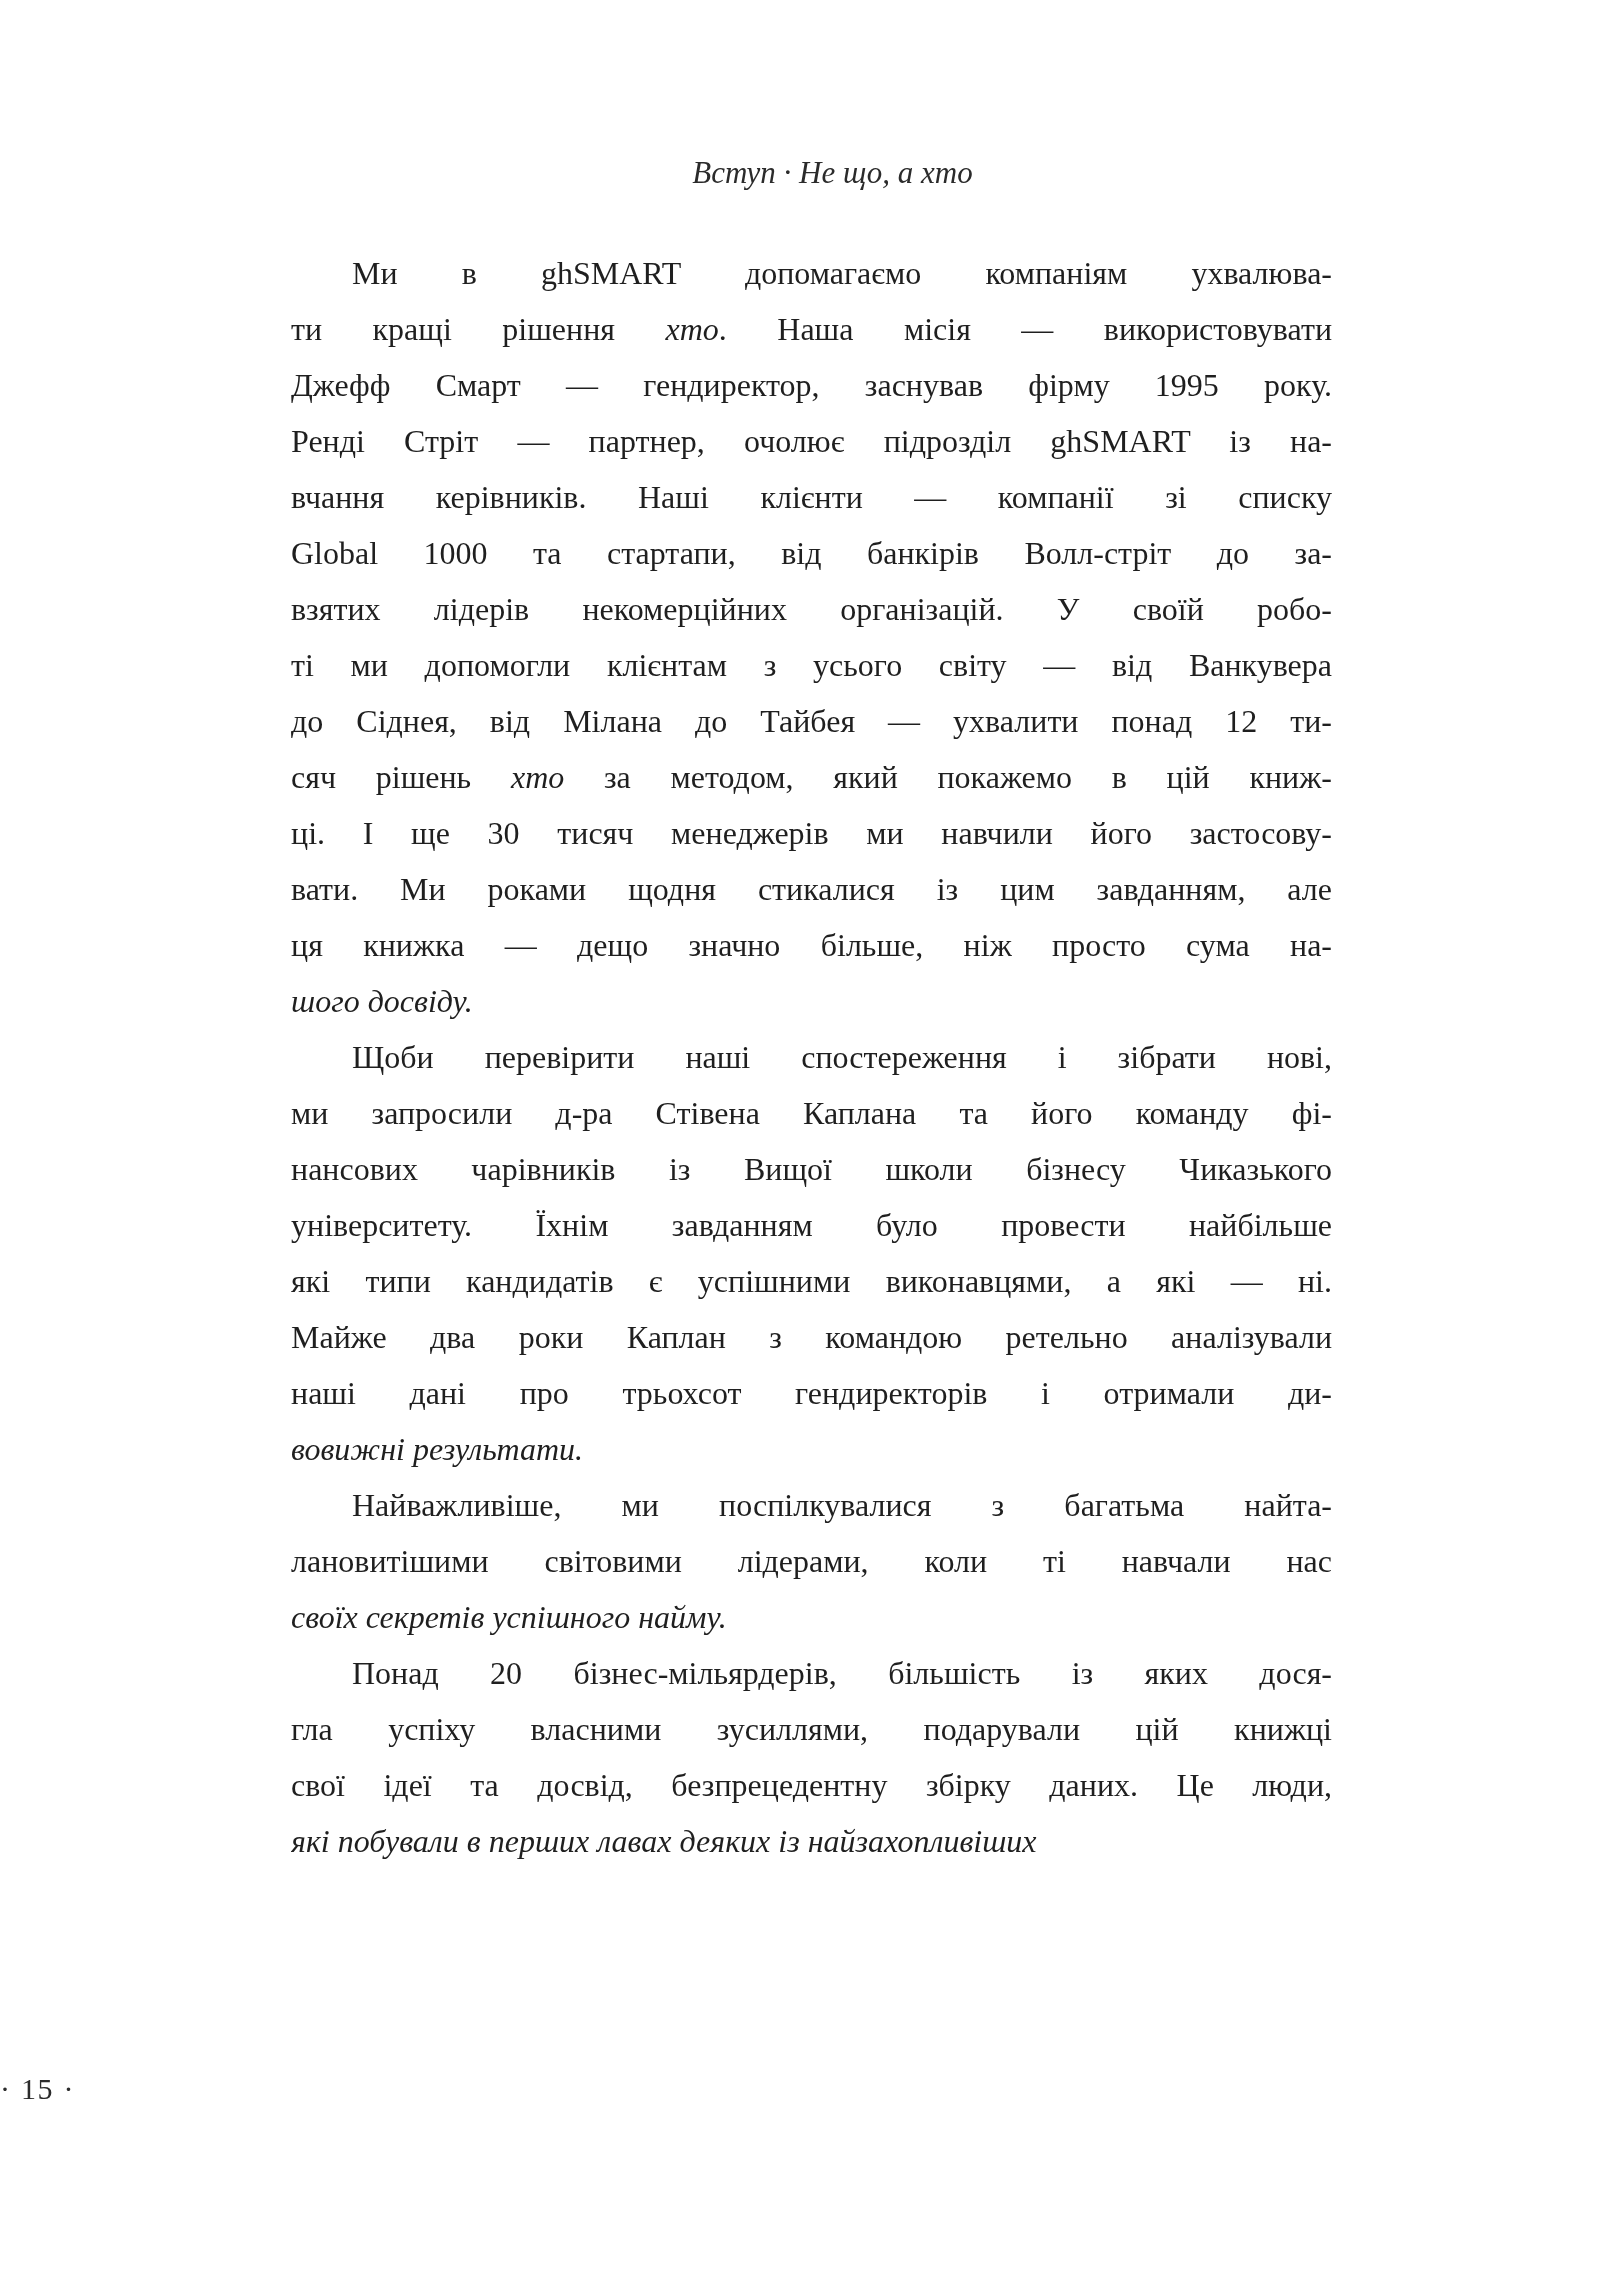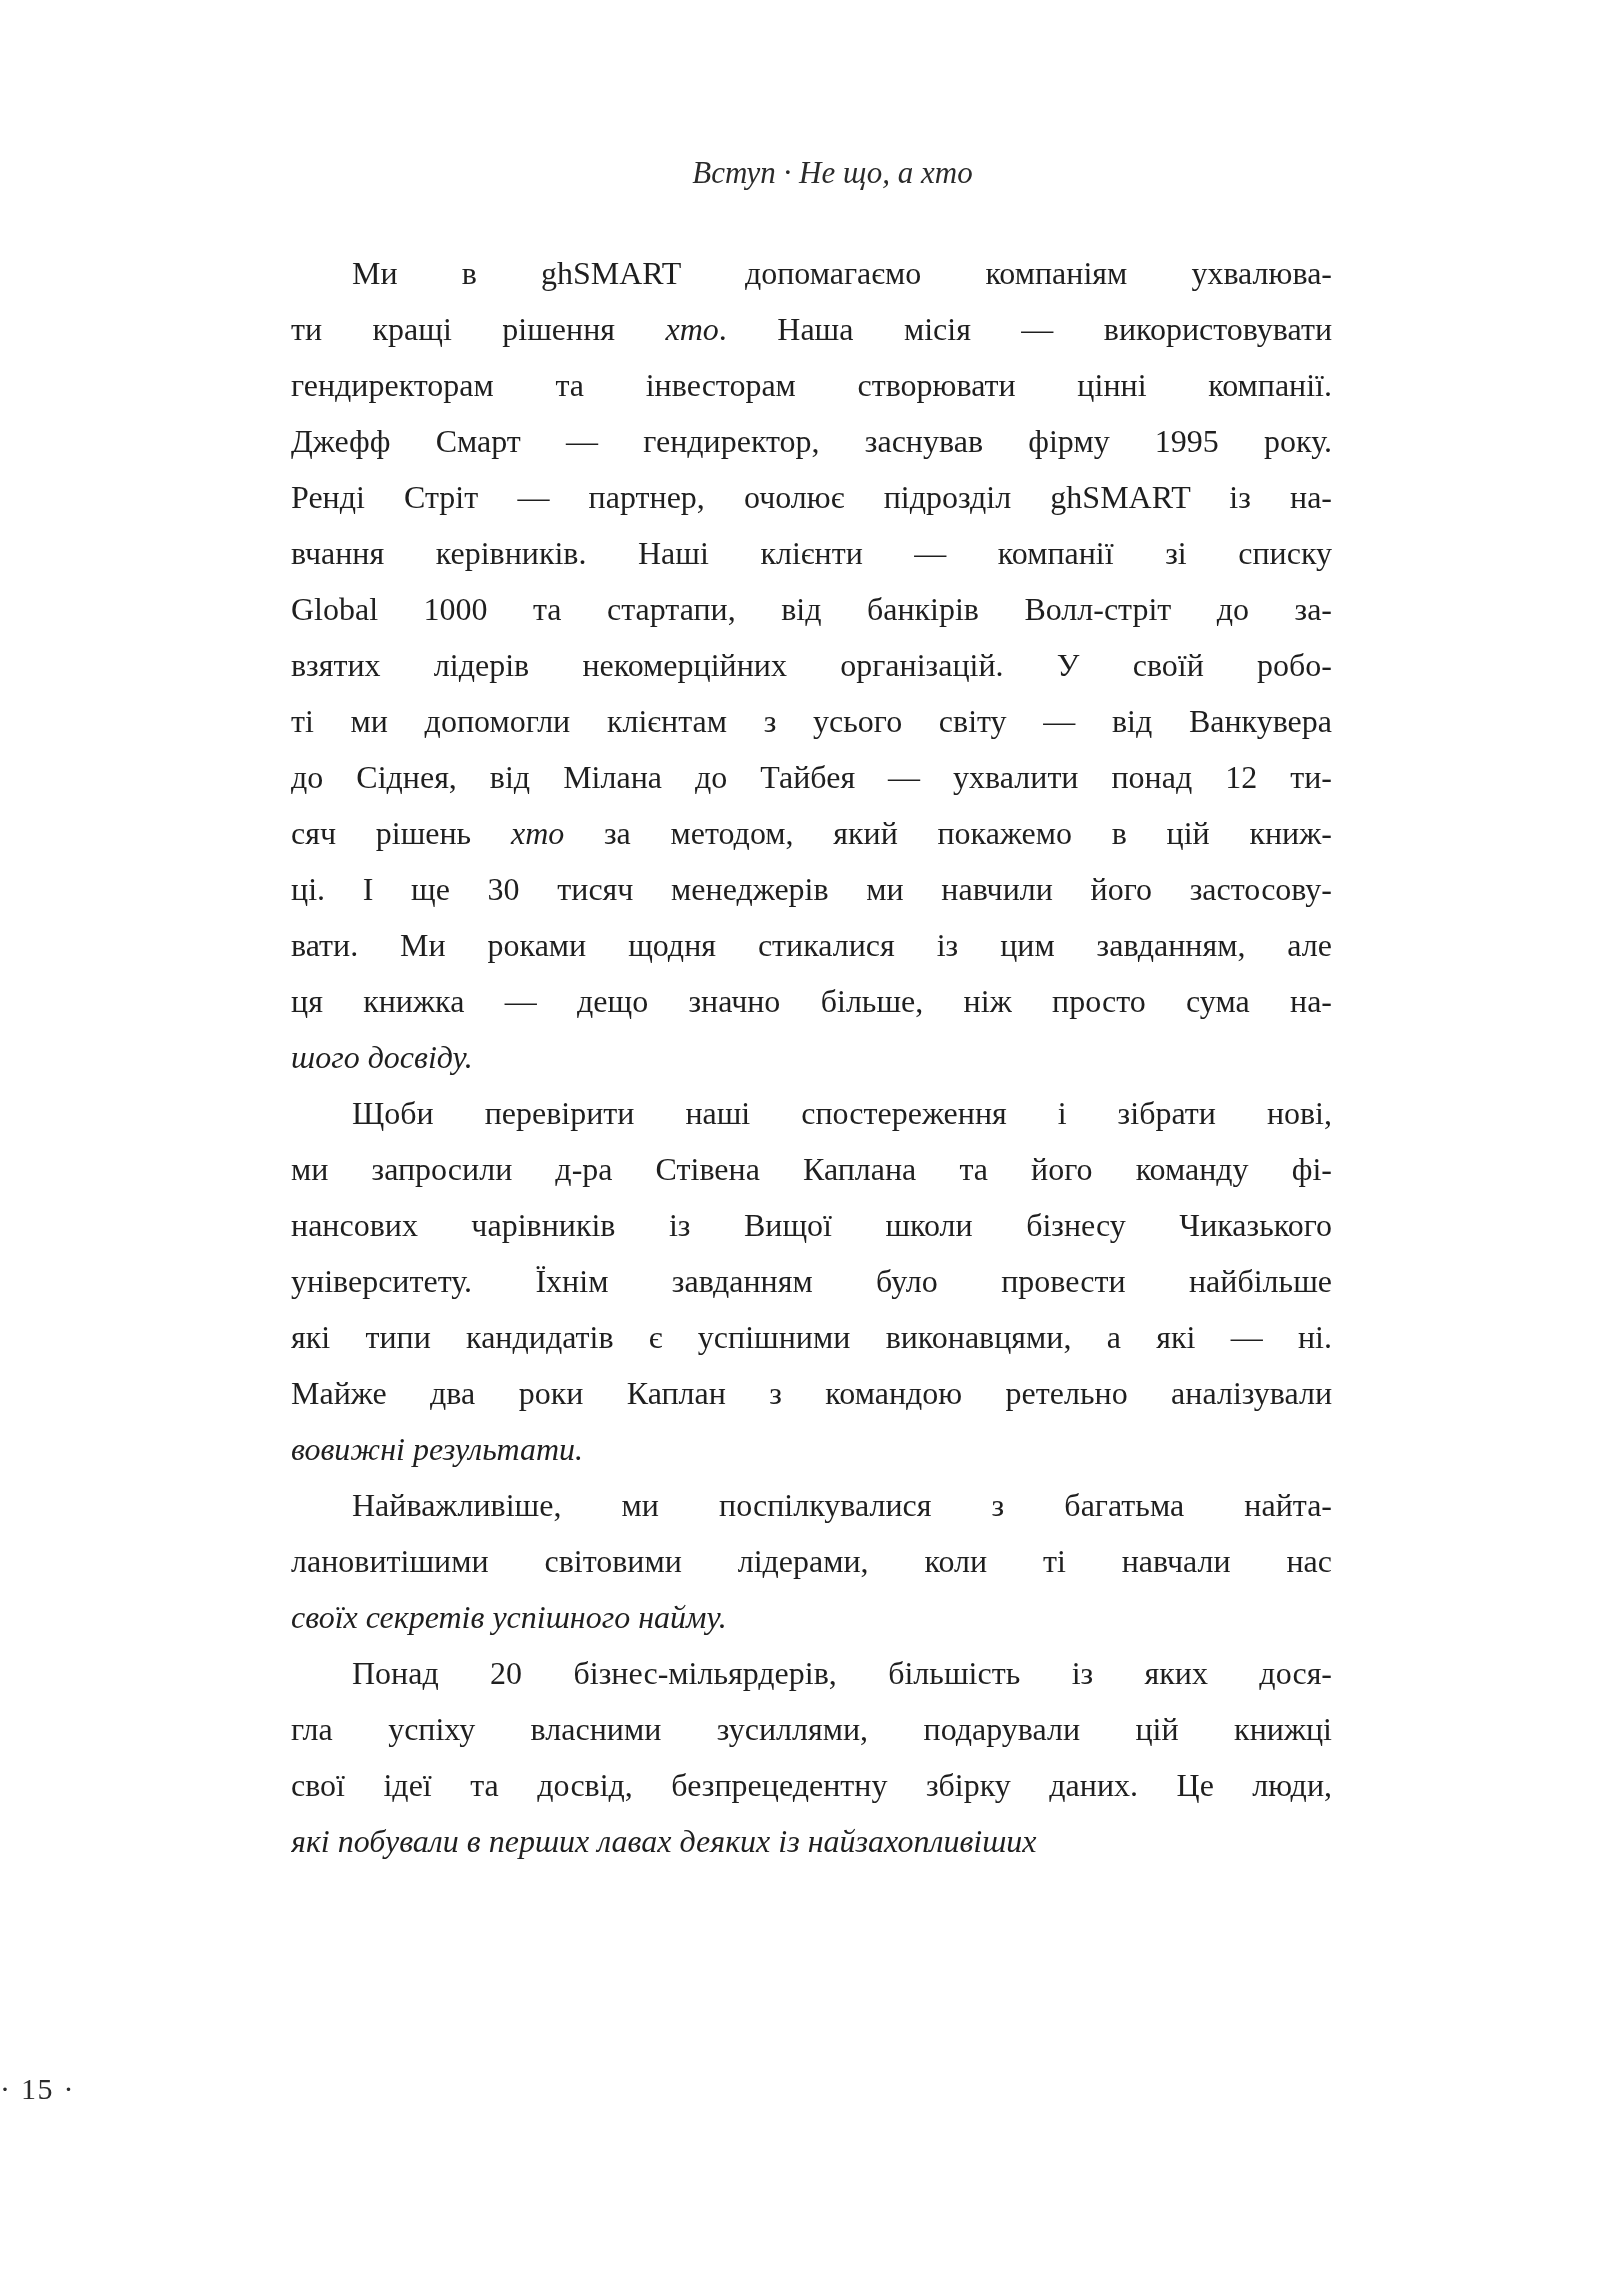--- a/index.html
+++ b/index.html
@@ -72,41 +72,41 @@
 </head>
 <body>
 
 <div class="page" style="background: rgb(255, 255, 255); color: rgb(31, 31, 31);">
   <div class="running-header">Вступ · Не що, а хто</div>
 
   <div class="text-block">
       <div class="paragraph">
         <div class="line indent">Ми в ghSMART допомагаємо компаніям ухвалюва-</div>
         <div class="line">ти кращі рішення <em>хто</em>. Наша місія — використовувати</div>
-        <div class="line">гендиректорам та інвесторам створювати цінні компанії.</div>
         <div class="line">Джефф Смарт — гендиректор, заснував фірму 1995 року.</div>
         <div class="line">Ренді Стріт — партнер, очолює підрозділ ghSMART із на-</div>
         <div class="line">вчання керівників. Наші клієнти — компанії зі списку</div>
         <div class="line">Global 1000 та стартапи, від банкірів Волл-стріт до за-</div>
         <div class="line">взятих лідерів некомерційних організацій. У своїй робо-</div>
         <div class="line">ті ми допомогли клієнтам з усього світу — від Ванкувера</div>
         <div class="line">до Сіднея, від Мілана до Тайбея — ухвалити понад 12 ти-</div>
         <div class="line">сяч рішень <em>хто</em> за методом, який покажемо в цій книж-</div>
         <div class="line">ці. І ще 30 тисяч менеджерів ми навчили його застосову-</div>
         <div class="line">вати. Ми роками щодня стикалися із цим завданням, але</div>
         <div class="line">ця книжка — дещо значно більше, ніж просто сума на-</div>
         <div class="line last">шого досвіду.</div>
       </div>
       <div class="paragraph">
         <div class="line indent">Щоби перевірити наші спостереження і зібрати нові,</div>
         <div class="line">ми запросили д-ра Стівена Каплана та його команду фі-</div>
         <div class="line">нансових чарівників із Вищої школи бізнесу Чиказького</div>
         <div class="line">університету. Їхнім завданням було провести найбільше</div>
         <div class="line">які типи кандидатів є успішними виконавцями, а які — ні.</div>
         <div class="line">Майже два роки Каплан з командою ретельно аналізували</div>
+        <div class="line">наші дані про трьохсот гендиректорів і отримали ди-</div>
         <div class="line last">вовижні результати.</div>
       </div>
       <div class="paragraph">
         <div class="line indent">Найважливіше, ми поспілкувалися з багатьма найта-</div>
         <div class="line">лановитішими світовими лідерами, коли ті навчали нас</div>
         <div class="line last">своїх секретів успішного найму.</div>
       </div>
       <div class="paragraph">
         <div class="line indent">Понад 20 бізнес-мільярдерів, більшість із яких дося-</div>
         <div class="line">гла успіху власними зусиллями, подарували цій книжці</div>

